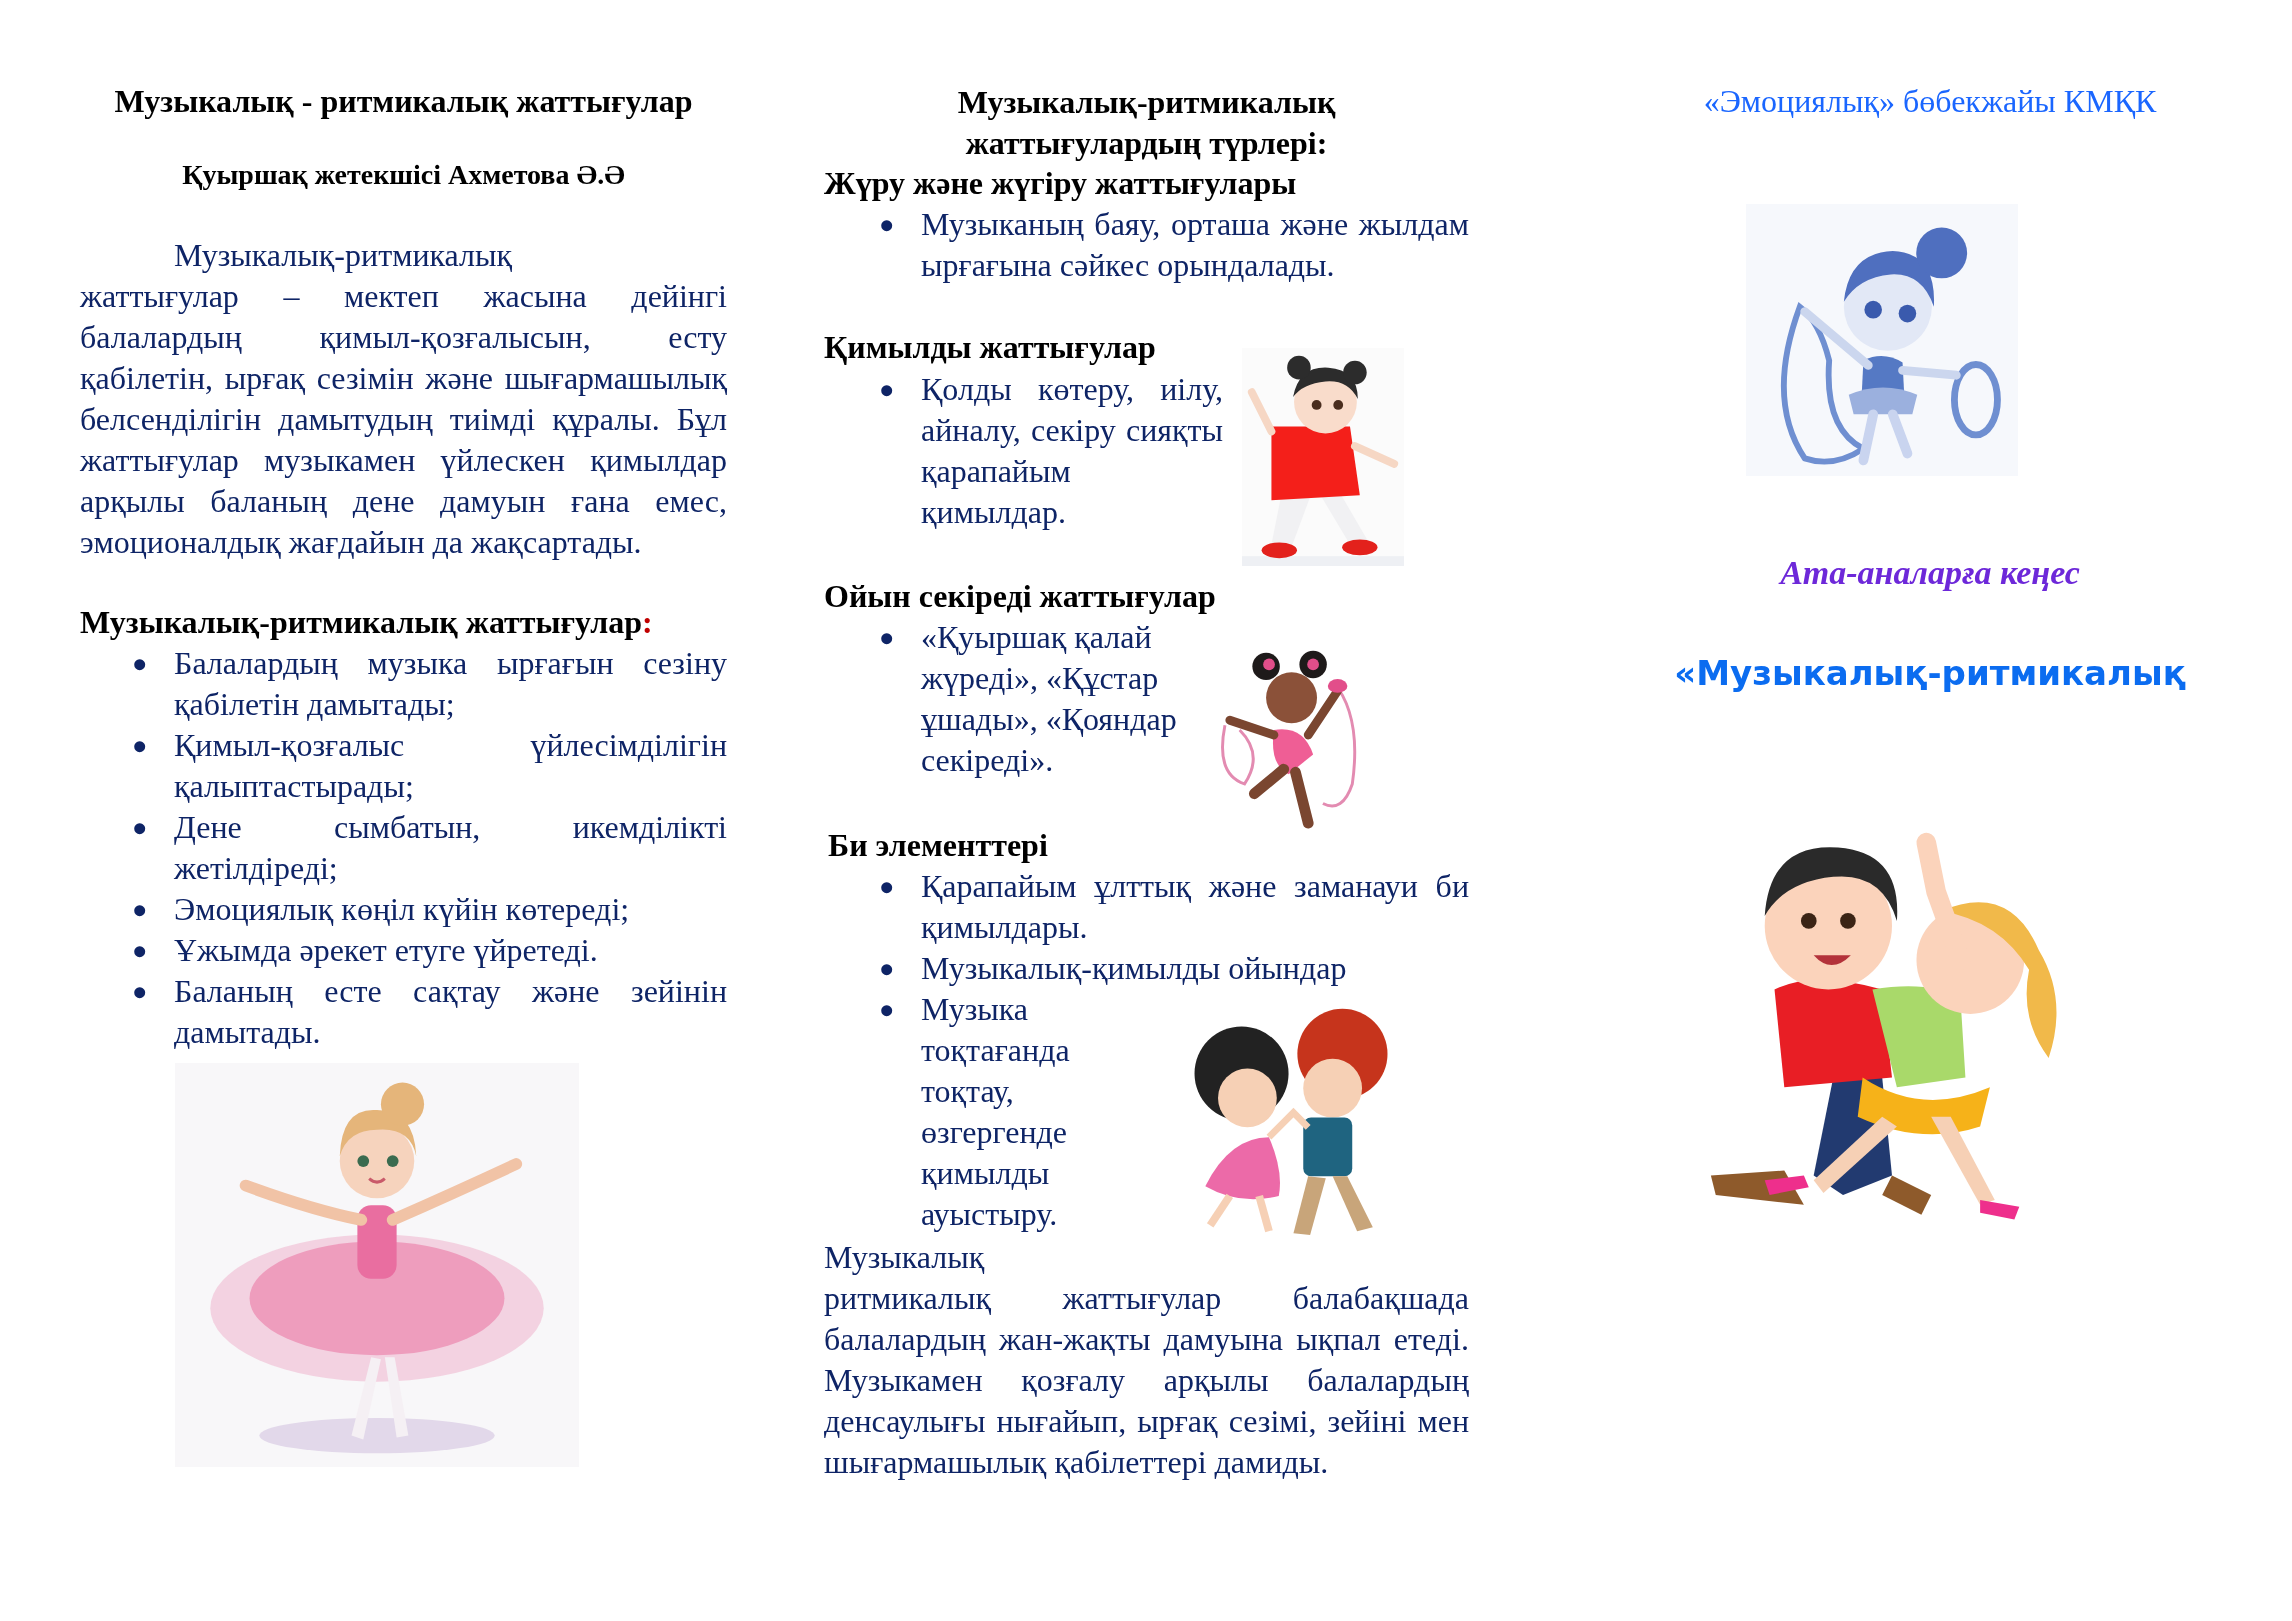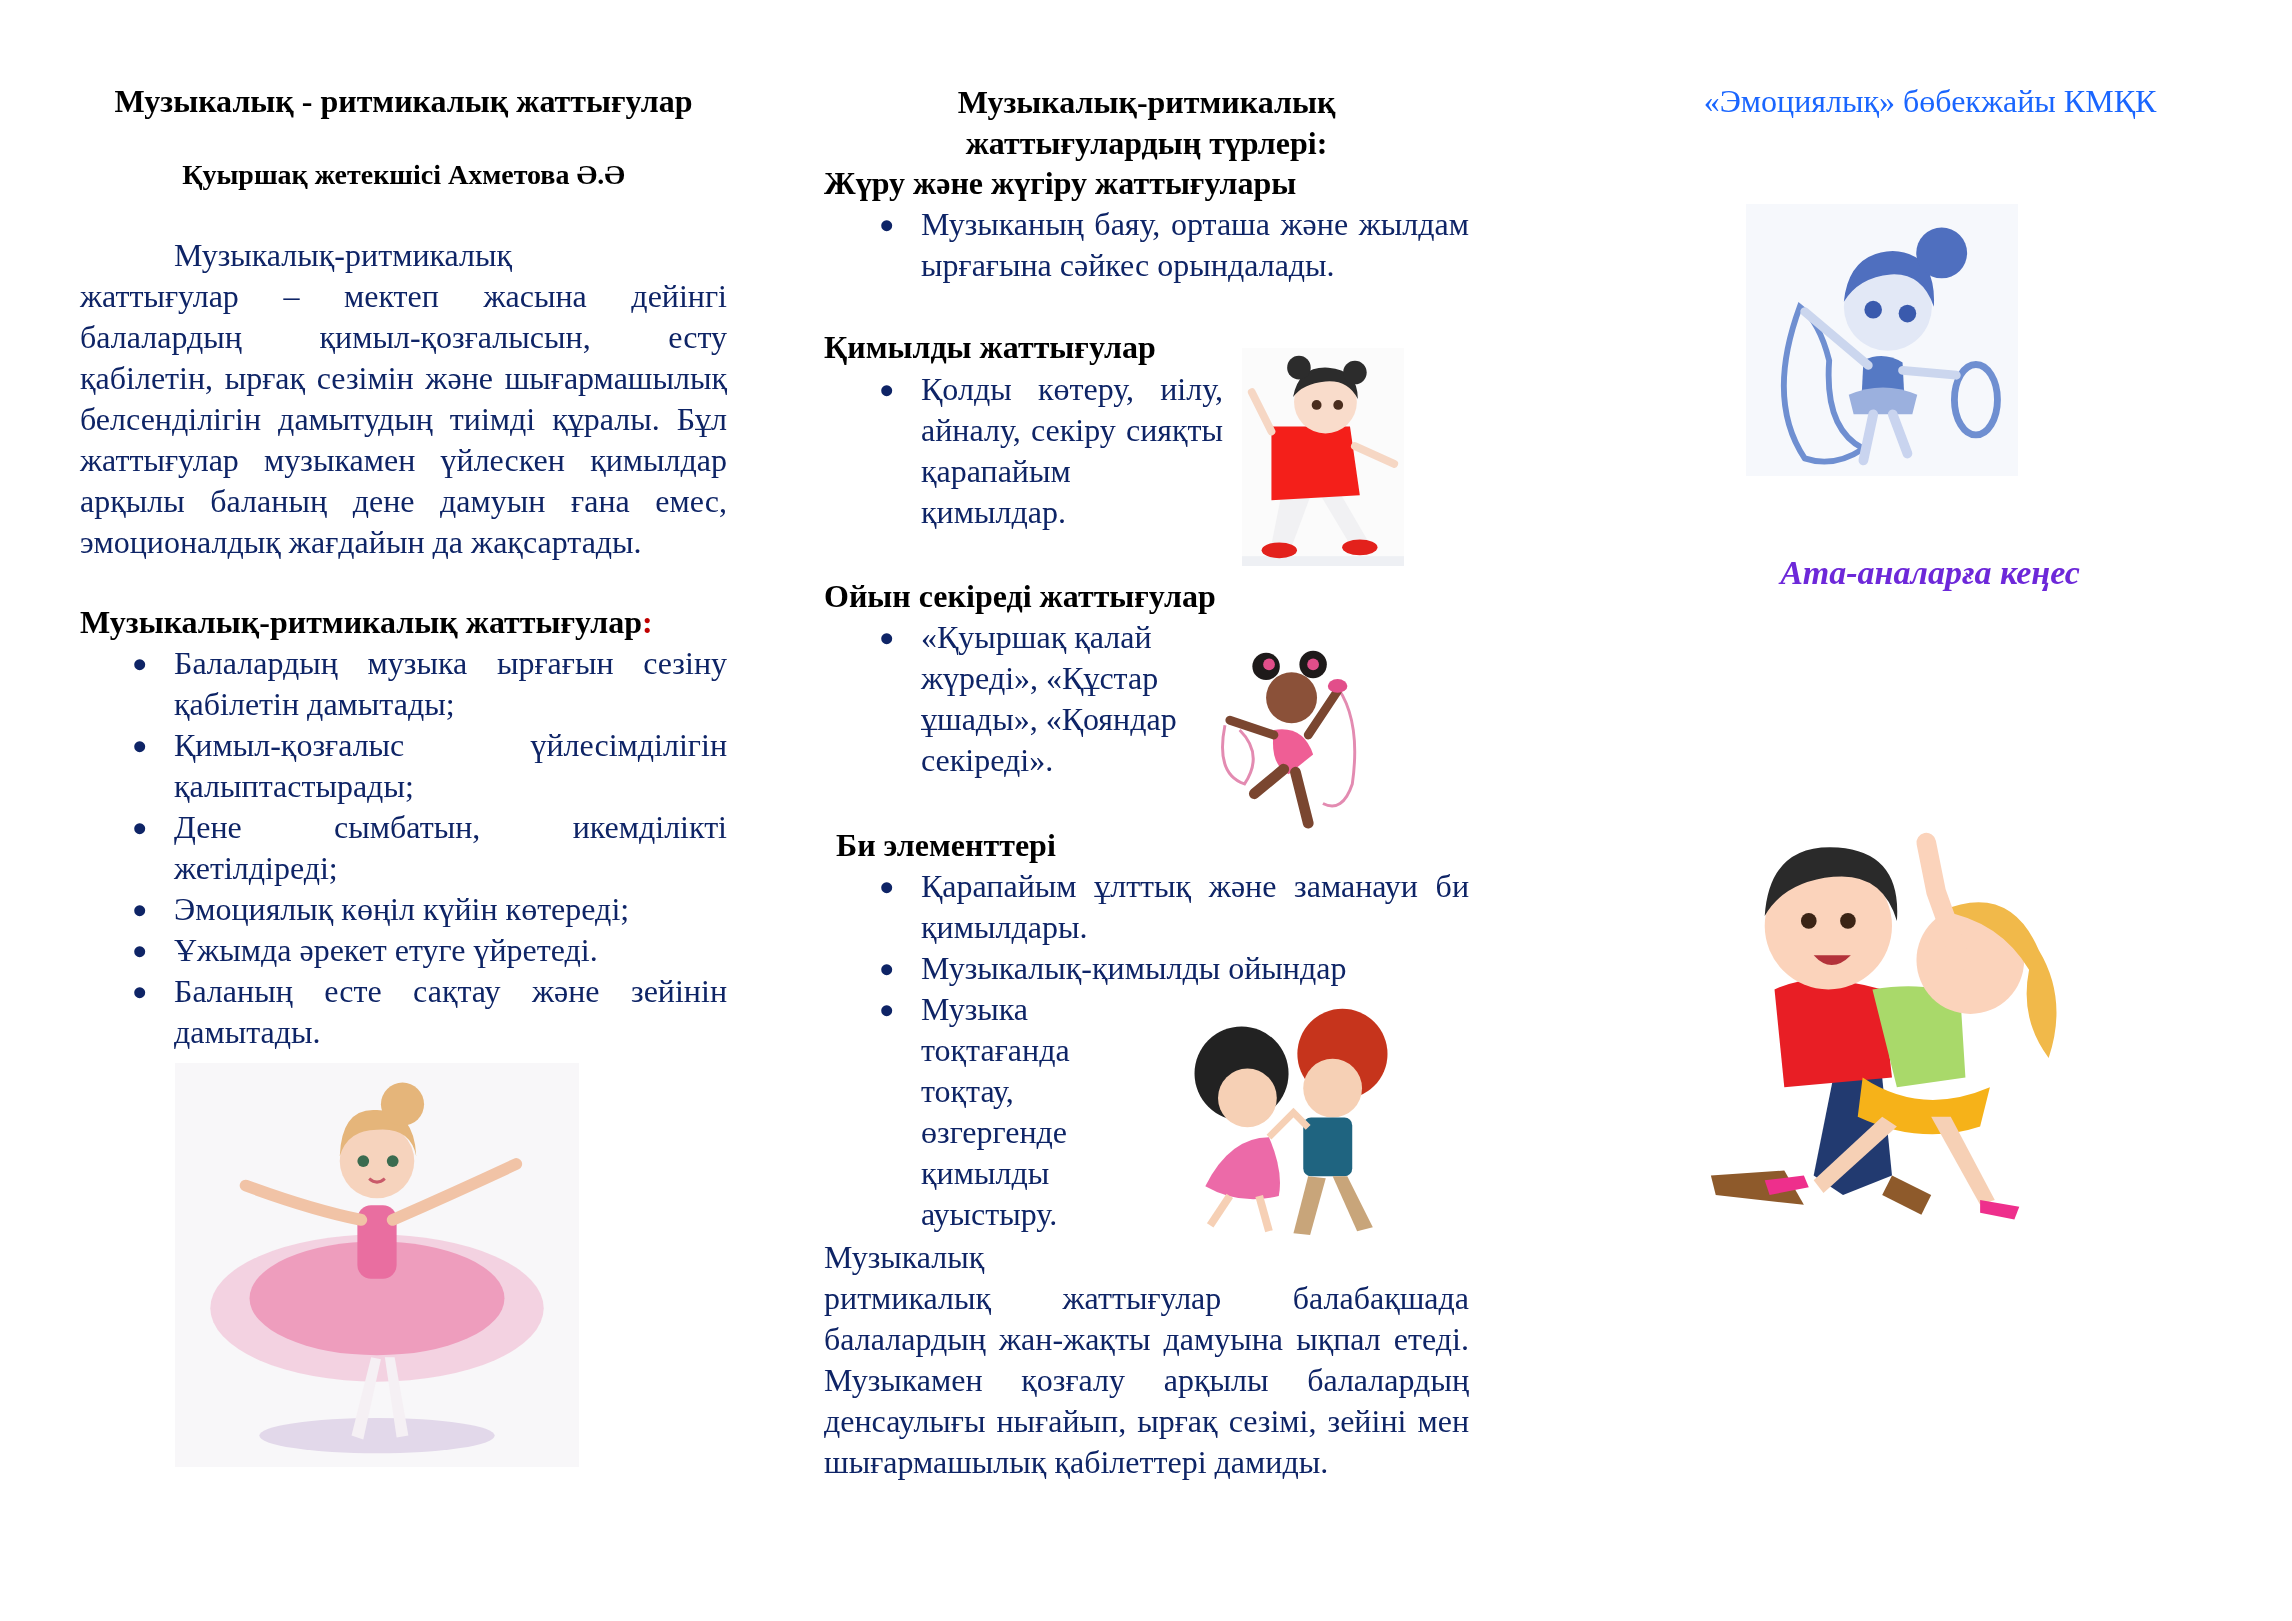--- a/index.html
+++ b/index.html
@@ -75,21 +75,21 @@
   <div class="black-h" style="position:absolute; top:327px; left:0; font-size:32px; line-height:41px; white-space:nowrap;">Қимылды жаттығулар</div>
   <ul class="bul navy" style="position:absolute; top:369px; left:97px; width:302px;">
     <li><span class="dot">●</span><span>Қолды көтеру, иілу, айналу, секіру сияқты қарапайым қимылдар.</span></li>
   </ul>
 
   <div class="black-h" style="position:absolute; top:576px; left:0; font-size:32px; line-height:41px; white-space:nowrap;">Ойын секіреді жаттығулар</div>
   <ul class="bul navy" style="position:absolute; top:617px; left:97px; width:276px;">
     <li style="text-align:left;"><span class="dot">●</span><span>«Қуыршақ қалай жүреді», «Құстар ұшады», «Қояндар секіреді».</span></li>
   </ul>
 
-  <div class="black-h" style="position:absolute; top:825px; left:12px; font-size:32px; line-height:41px; white-space:nowrap;">Би элементтері</div>
+  <div class="black-h" style="position:absolute; top:825px; left:4px; font-size:32px; line-height:41px; white-space:nowrap;">Би элементтері</div>
   <ul class="bul navy" style="position:absolute; top:866px; left:97px; width:548px;">
     <li><span class="dot">●</span><span>Қарапайым ұлттық және заманауи би қимылдары.</span></li>
     <li><span class="dot">●</span><span>Музыкалық-қимылды ойындар</span></li>
     <li style="width:176px; text-align:left;"><span class="dot">●</span><span>Музыка тоқтағанда тоқтау, өзгергенде қимылды ауыстыру.</span></li>
   </ul>
 
   <div class="navy body-text" style="position:absolute; top:1237px; left:0; width:645px;">
     <div>Музыкалық</div>
     <div>ритмикалық жаттығулар балабақшада балалардың жан-жақты дамуына ықпал етеді. Музыкамен қозғалу арқылы балалардың денсаулығы нығайып, ырғақ сезімі, зейіні мен шығармашылық қабілеттері дамиды.</div>
   </div>
@@ -165,20 +165,21 @@
       <path d="M100 100 Q105 50 150 48 Q195 50 192 105 Q180 70 148 72 Q115 75 100 100Z" fill="#4f6fbf"></path>
       <circle cx="200" cy="50" r="26" fill="#4f6fbf"></circle>
       <circle cx="130" cy="108" r="9" fill="#3a5aad"></circle>
       <circle cx="165" cy="112" r="9" fill="#3a5aad"></circle>
     </svg>
   </div>
 
   <div class="center" style="position:absolute; top:551px; left:0; width:724px; font-size:34px; line-height:43px; color:#6d28d9; font-style:italic; font-weight:bold;">Ата-аналарға кеңес</div>
 
   <div class="center" style="position:absolute; top:649px; left:0; width:724px; font-family:'DejaVu Sans', sans-serif; font-weight:bold; font-size:34px; line-height:49px; color:#0b6cf0;">
+    <div>«Музыкалық-ритмикалық</div>
   </div>
 
   <div class="img" style="left:118px; top:823px; width:412px; height:421px; background:#ffffff;">
     <svg width="412" height="421" viewBox="0 0 420 430">
       <path d="M150 260 Q170 250 200 260 L210 360 L160 380 L130 360 Z" fill="#223a70"></path>
       <path d="M120 390 L30 380 L25 360 L100 355 Z" fill="#8e5a2b"></path>
       <path d="M200 380 L240 400 L250 380 L210 360 Z" fill="#8e5a2b"></path>
       <path d="M90 170 Q130 150 200 170 L210 260 L100 270 Z" fill="#e81e25"></path>
       <path d="M190 170 Q250 160 280 180 L285 260 L215 270 Z" fill="#a9d96a"></path>
       <path d="M180 260 Q240 300 310 270 L300 310 Q240 330 175 300 Z" fill="#f6b219"></path>

